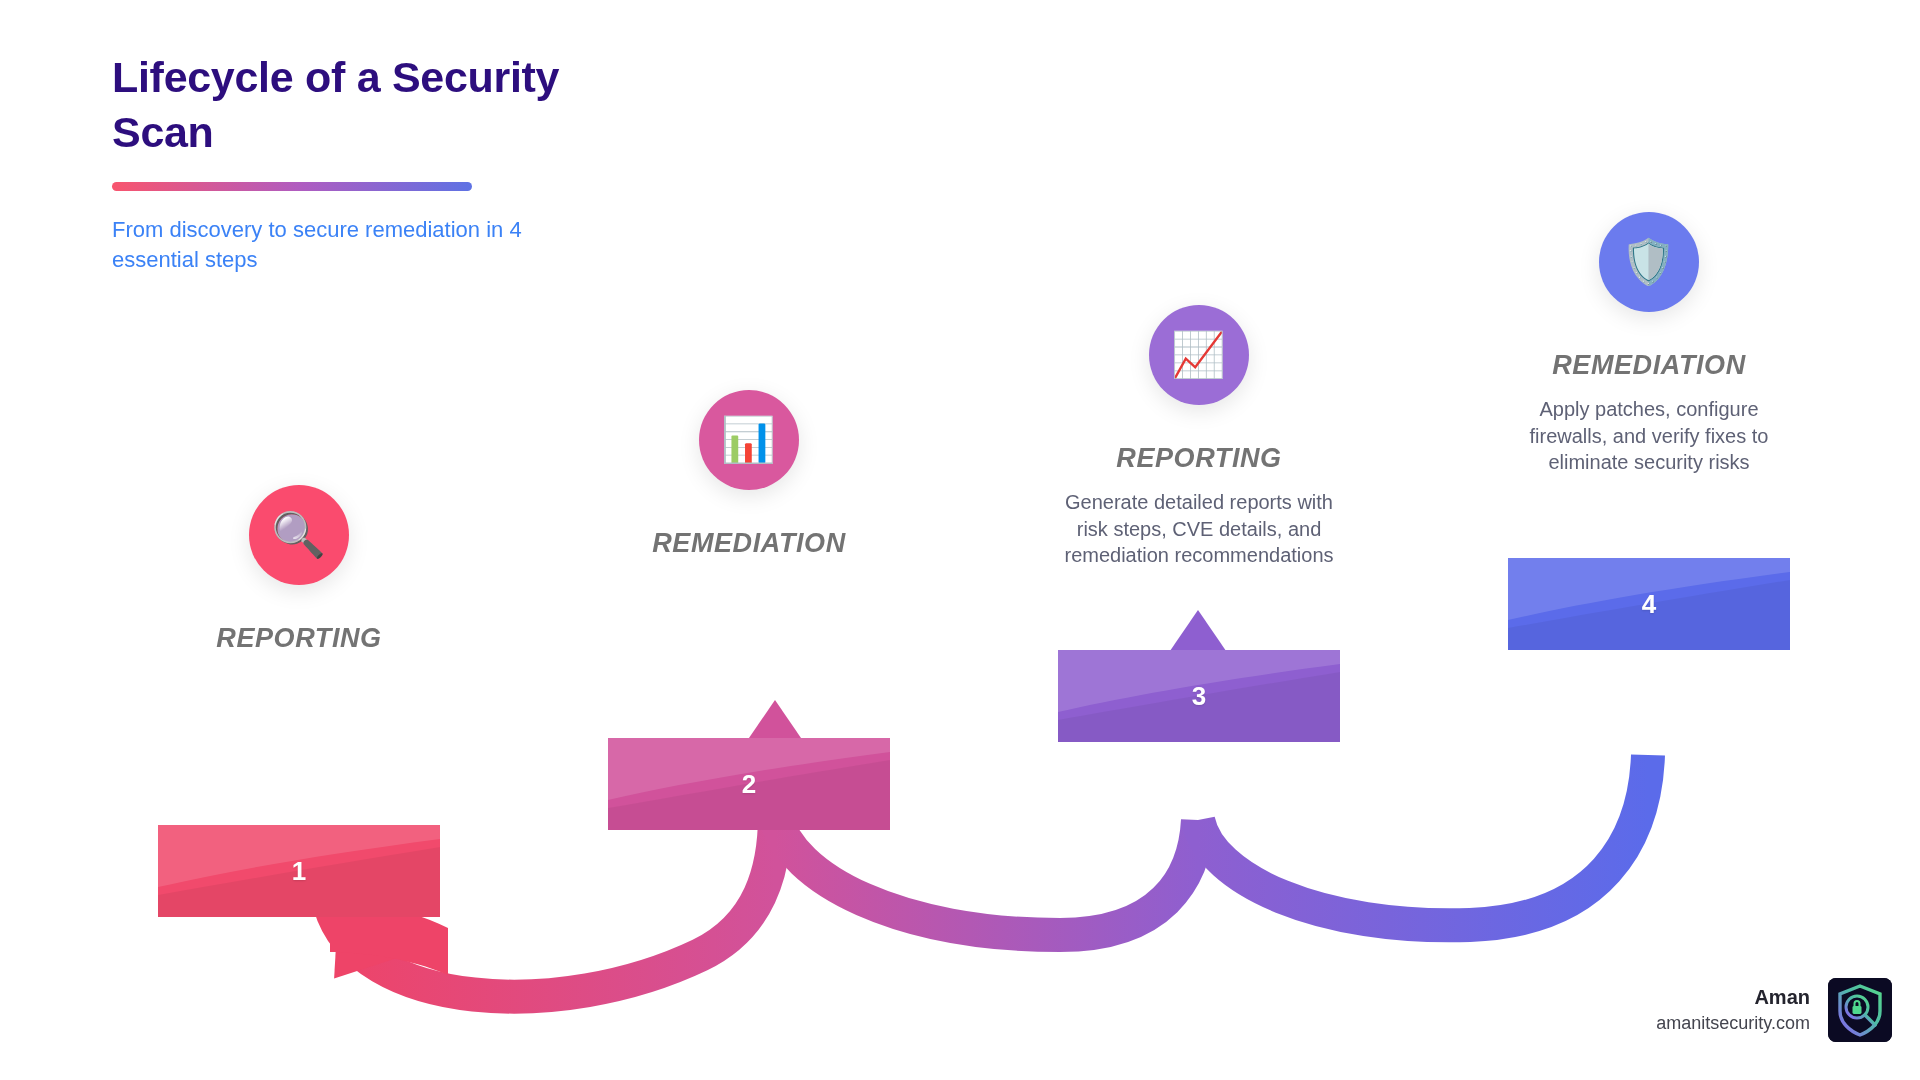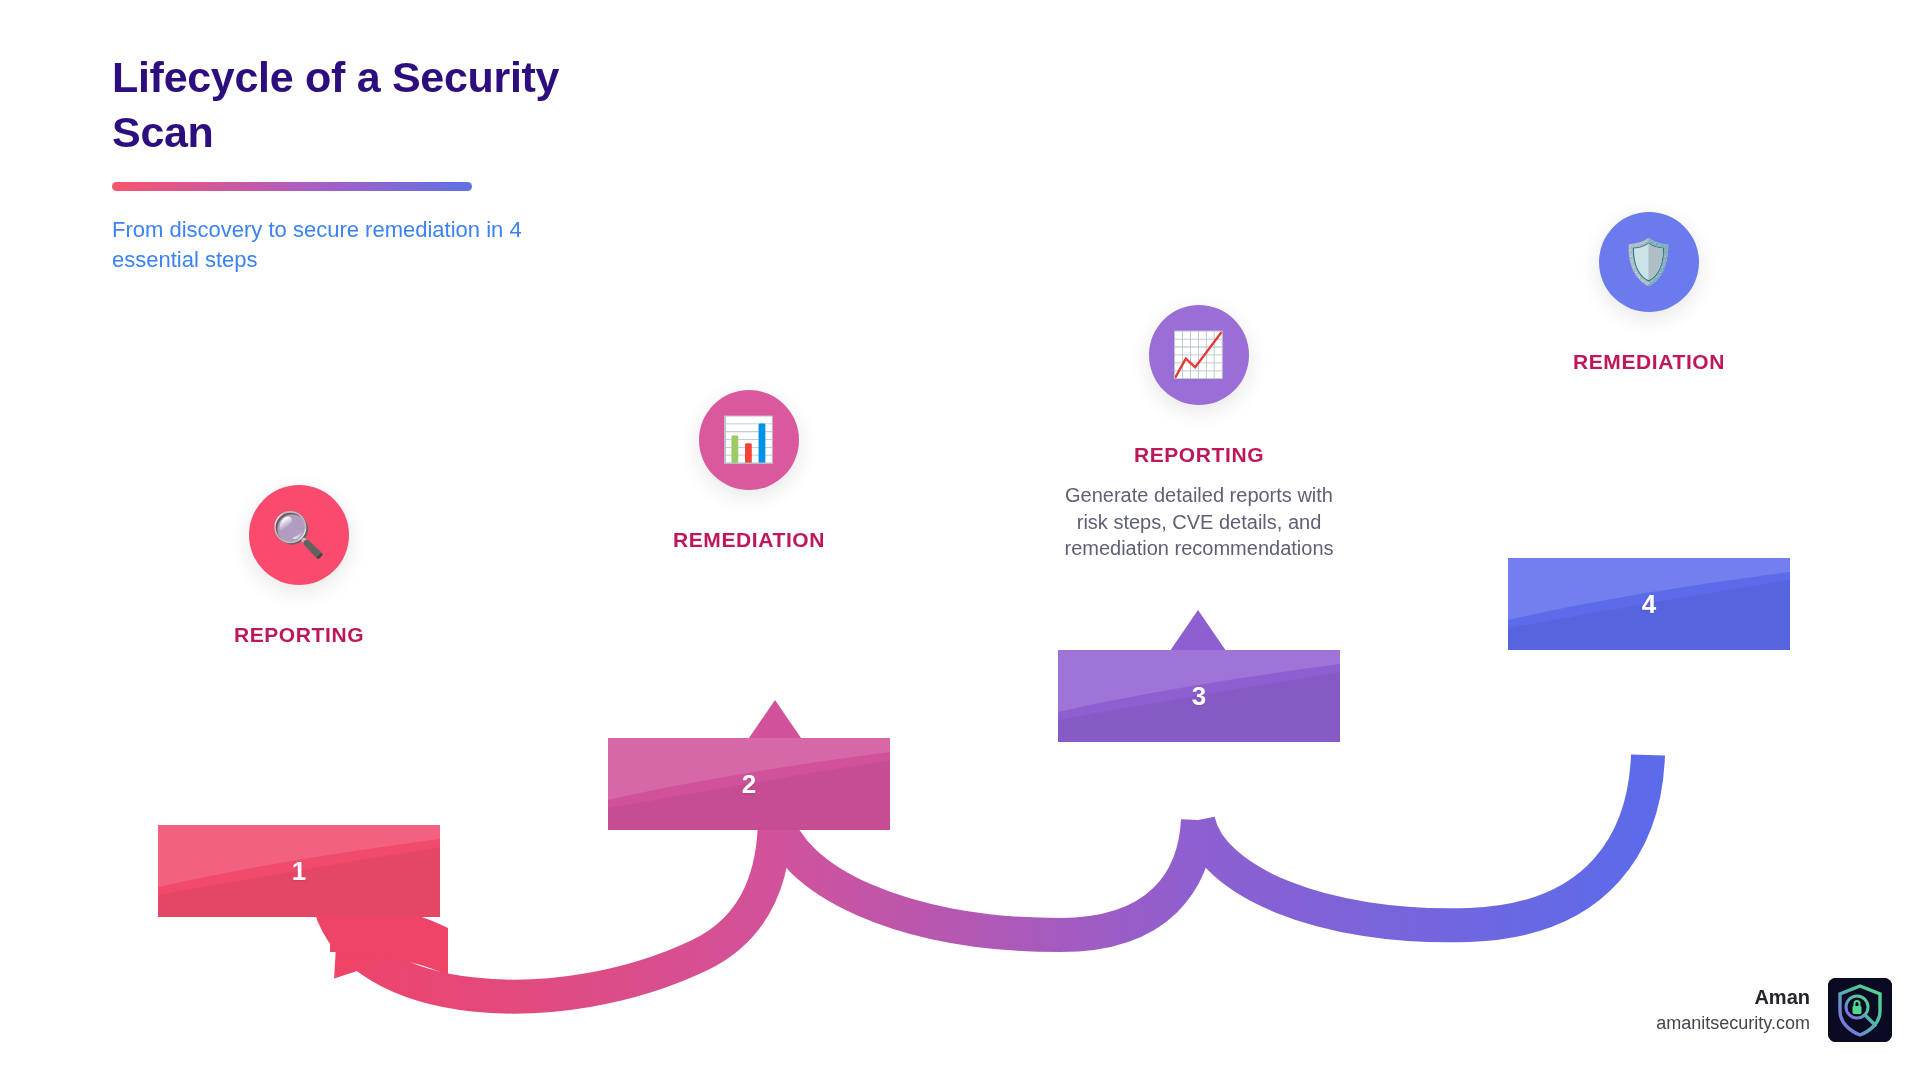--- a/index.html
+++ b/index.html
@@ -32,22 +32,23 @@
 
   
   .step{position:absolute;width:300px;text-align:center;}
   .circle{
     width:100px;height:100px;border-radius:50%;
     margin:0 auto;display:flex;align-items:center;justify-content:center;
     font-size:44px;line-height:1;
     box-shadow:0 6px 22px rgba(0,0,0,0.10);
   }
   .step-title{
-    margin-top:38px;font-size:21px;font-weight:bold;color:#be185d;
+    margin-top:38px;font-size:27px;font-weight:bold;color:#737373;
     letter-spacing:0.6px;
+    font-style:italic;
   }
   .step-desc{
     margin-top:15px;font-size:20px;line-height:1.33;color:#5E6175;
     padding:0 12px;
   }
 
   
   .block{
     position:absolute;overflow:hidden;
     display:flex;align-items:center;justify-content:center;
@@ -165,20 +166,21 @@
     </div>
     <div class="step-title">REPORTING</div>
     <div class="step-desc">Generate detailed reports with risk steps, CVE details, and remediation recommendations</div>
   </div>
 
   <div class="step" style="left:1499px;top:212px;">
     <div class="circle" style="background:#6B7BEE;">
       <span>🛡️</span>
     </div>
     <div class="step-title">REMEDIATION</div>
+    <div class="step-desc">Apply patches, configure firewalls, and verify fixes to eliminate security risks</div>
   </div>
 
   <div class="brand">
     <div class="brand-text">
       <div class="brand-name">Aman</div>
       <div class="brand-url">amanitsecurity.com</div>
     </div>
     <div class="brand-logo">
       <svg viewBox="0 0 64 64" width="64" height="64">
         <defs>

